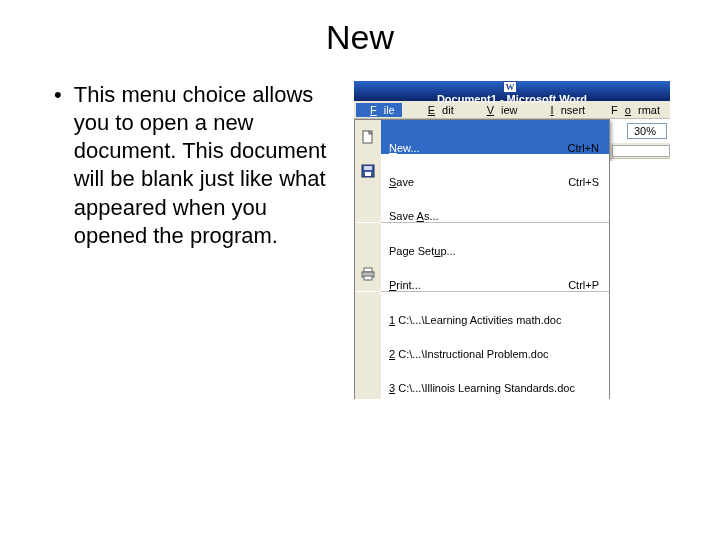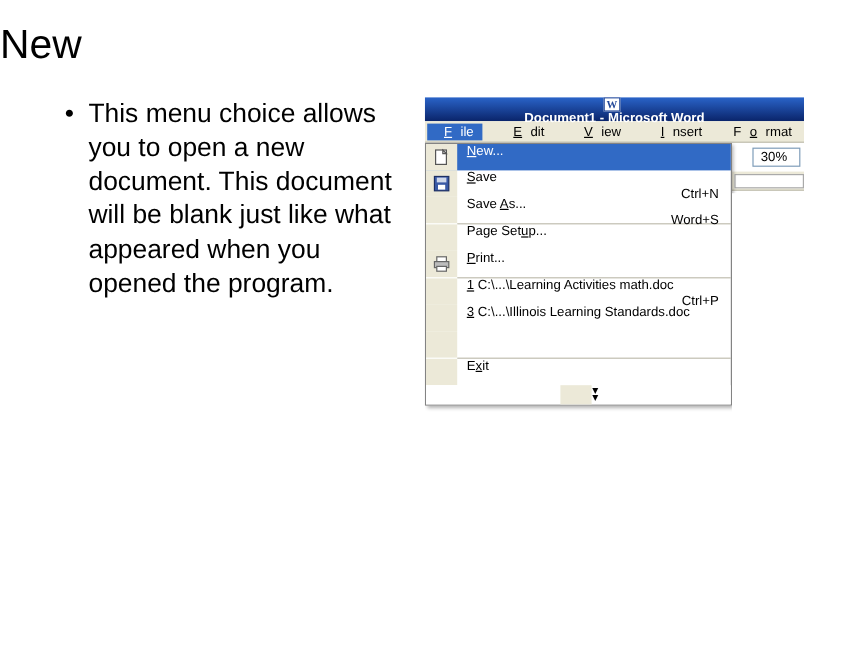--- a/index.html
+++ b/index.html
@@ -6,20 +6,21 @@
   body {
     margin: 0;
     width: 720px;
     height: 540px;
     font-family: Arial, Helvetica, sans-serif;
     background: #fff;
     position: relative;
     overflow: hidden;
   }
   .slide-title {
+    text-align: center;
     font-size: 34px;
     font-weight: 400;
     margin: 18px 0 24px 0;
     color: #000;
   }
   .content {
     display: flex;
     flex-direction: row;
     align-items: flex-start;
     padding: 0 0 0 54px;
@@ -129,22 +130,22 @@
     position: absolute;
     left: 0;
     top: 38px;
     width: 256px;
     background: #fff;
     border: 1px solid #838383;
     box-shadow: 2px 2px 3px rgba(0,0,0,0.3);
   }
   .file-menu .row {
     display: flex;
-    align-items: flex-start;
-    height: 22px;
+    align-items: flex-end;
+    height: 34px;
     position: relative;
   }
   .file-menu .iconcell {
     width: 26px;
     height: 100%;
     background: #ece9d8;
     display: flex;
     align-items: center;
     justify-content: center;
     border-right: none;
@@ -239,21 +240,21 @@
       </div>
       <div class="row">
         <span class="iconcell">
           <svg class="ico" viewBox="0 0 14 14">
               <rect x="1" y="1" width="12" height="12" fill="#3959a5" stroke="#1d2f63"></rect>
               <rect x="3" y="2" width="8" height="4" fill="#cfd8ea"></rect>
               <rect x="4" y="8" width="6" height="4" fill="#fff"></rect>
             </svg>
         </span>
         <span class="label"><span class="u">S</span>ave</span>
-        <span class="shortcut">Word+S</span>
+        <span class="shortcut">Ctrl+S</span>
       </div>
       <div class="row">
         <span class="iconcell"></span>
         <span class="label">Save <span class="u">A</span>s...</span>
       </div>
       <div class="sep"></div>
       <div class="row">
         <span class="iconcell"></span>
         <span class="label">Page Set<span class="u">u</span>p...</span>
       </div>
@@ -268,20 +269,24 @@
         <span class="label"><span class="u">P</span>rint...</span>
         <span class="shortcut">Ctrl+P</span>
       </div>
       <div class="sep"></div>
       <div class="row">
         <span class="iconcell"></span>
         <span class="label"><span class="u">1</span> C:\...\Learning Activities math.doc</span>
       </div>
       <div class="row">
         <span class="iconcell"></span>
+        <span class="label"><span class="u">2</span> C:\...\Instructional Problem.doc</span>
+      </div>
+      <div class="row">
+        <span class="iconcell"></span>
         <span class="label"><span class="u">3</span> C:\...\Illinois Learning Standards.doc</span>
       </div>
       <div class="row">
         <span class="iconcell"></span>
       </div>
       <div class="sep"></div>
       <div class="row">
         <span class="iconcell"></span>
         <span class="label">E<span class="u">x</span>it</span>
       </div>

